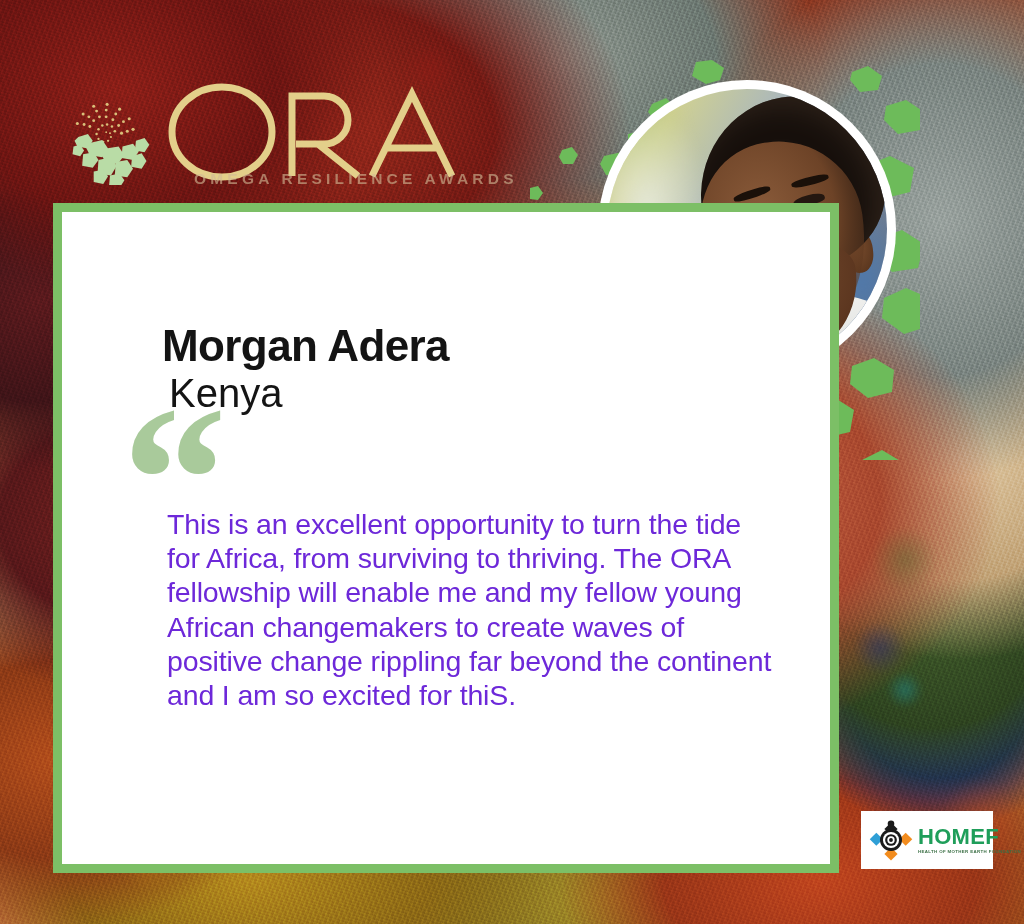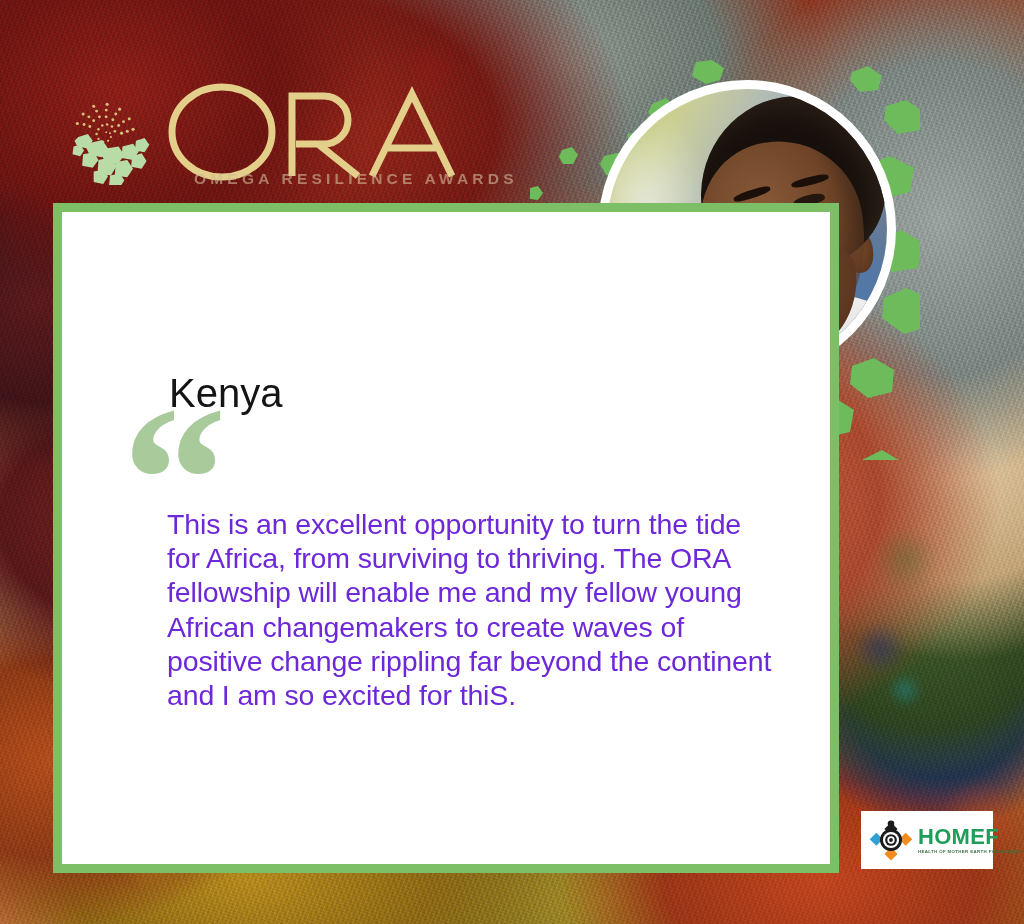--- a/index.html
+++ b/index.html
@@ -432,20 +432,21 @@
           <path d="M208 94 L248 12 L288 94 M224 66 L272 66"></path>
         </g>
       </svg>
       <div class="ora-tagline">OMEGA RESILIENCE AWARDS</div>
     </div>
   </div>
 
   <div class="card">
     <div class="card-inner">
 
+      <div class="person-name">Morgan Adera</div>
       <div class="person-country">Kenya</div>
 
       <div class="quote-mark">“</div>
 
       <div class="quote-text">This is an excellent opportunity to turn the tide for Africa, from surviving to thriving. The ORA fellowship will enable me and my fellow young African changemakers to create waves of positive change rippling far beyond the continent and I am so excited for thiS.</div>
 
     </div>
   </div>
 
   <div class="homef">

